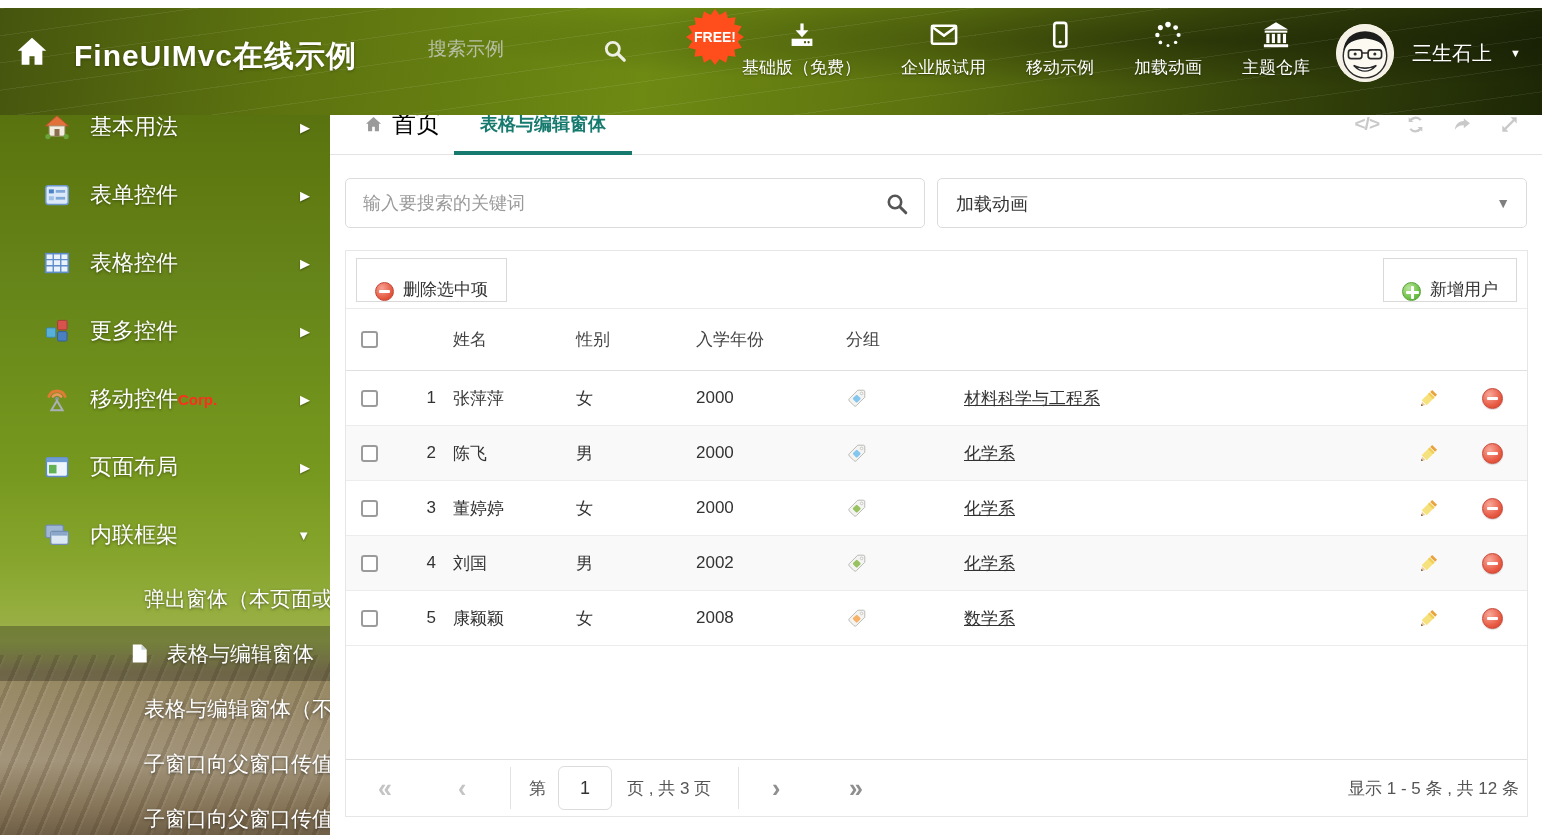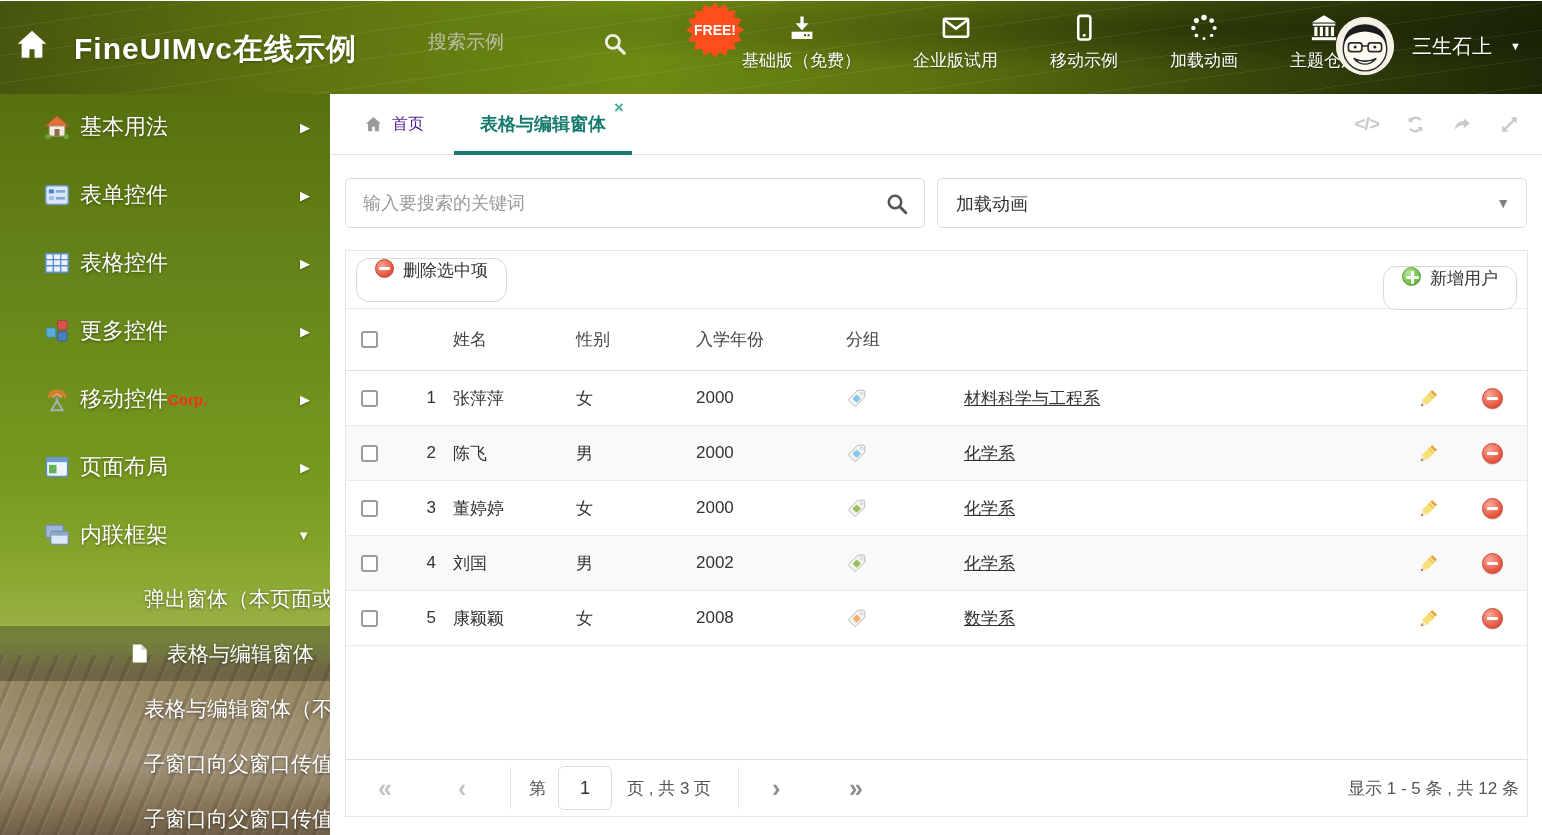--- a/index.html
+++ b/index.html
@@ -1,38 +1,38 @@
 <!DOCTYPE html>
 <html><head>
 <meta charset="utf-8">
 <style>
   * { margin:0; padding:0; box-sizing:border-box; }
   html,body { width:1542px; height:835px; overflow:hidden;
     font-family:"Liberation Sans","DejaVu Sans",sans-serif; background:#fff; }
 
   
-  #header { position:absolute; left:0; top:1px; width:1542px; height:93px;
+  #header { position:absolute; left:0; top:8px; width:1542px; height:107px;
     background:
       radial-gradient(ellipse at 78% 30%, rgba(0,0,0,0.30), transparent 45%),
       linear-gradient(100deg,#46550e 0%,#5c720f 18%,#6e8a13 42%,#5d730f 60%,#36450a 82%,#1d2706 100%);
     z-index:5; }
   #header::after { content:''; position:absolute; inset:0; pointer-events:none;
     background:repeating-linear-gradient(172deg, rgba(255,255,255,0.07) 0 1px, transparent 1px 27px); }
   .hdr-item { position:absolute; z-index:2; }
   #hdr-home { left:14px; top:26px; width:36px; height:36px; }
   #hdr-title { left:74px; top:28px; color:#fff; font-size:30px; font-weight:bold; letter-spacing:1px;
     text-shadow:0 1px 3px rgba(0,0,0,0.35); white-space:nowrap; }
   #hdr-search { left:428px; top:30px; width:150px; background:transparent; border:none; outline:none;
     color:#e8ece0; font-size:19px; }
   #hdr-search::placeholder { color:#b9c0a8; }
   #hdr-mag { left:602px; top:30px; width:26px; height:26px; }
   #free-badge { left:686px; top:1px; width:58px; height:56px; background:#ff4d1c;
     display:flex; align-items:center; justify-content:center;
     color:#fff; font-size:14px; font-weight:bold; z-index:3; }
-  #hdr-nav { left:742px; top:12px; display:flex; gap:52px; align-items:flex-end; }
+  #hdr-nav { left:742px; top:12px; display:flex; gap:40px; align-items:flex-end; }
   .nav-item { display:flex; flex-direction:column; align-items:center; gap:6px; cursor:pointer; }
   .nav-item svg { width:30px; height:30px; }
   .nav-label { color:#fff; font-size:17px; white-space:nowrap; text-shadow:0 1px 2px rgba(0,0,0,0.4); }
   #hdr-user { left:1336px; top:16px; display:flex; align-items:center; gap:18px; cursor:pointer; }
   #avatar { width:58px; height:58px; border-radius:50%; overflow:hidden; background:#f7f3ea; }
   #user-name { color:#fff; font-size:20px; text-shadow:0 1px 2px rgba(0,0,0,0.4); }
   .caret-down { color:#fff; font-size:11px; }
 
   
   #sidebar { position:absolute; left:0; top:93px; width:330px; height:742px;
@@ -40,38 +40,38 @@
       #57700f 0%, #5f7a11 12%, #66851a 26%, #6f901b 40%, #78991f 52%,
       #85a42b 62%, #93ad3c 69%, #9fb04d 74%, #95885f 78%, #9c8d6e 84%,
       #a2947a 90%, #877659 96%, #6f5f47 100%);
     overflow:hidden; }
   #sidebar::after { content:''; position:absolute; left:0; right:0; top:562px; bottom:0;
     background:repeating-linear-gradient(113deg, rgba(66,48,26,0.18) 0 4px, rgba(255,255,255,0.06) 4px 6px, transparent 6px 17px);
     pointer-events:none; }
   .side-item { position:absolute; left:0; width:330px; height:68px; display:flex; align-items:center;
     cursor:pointer; z-index:2; }
   .side-item svg { width:30px; height:30px; margin-left:42px; }
-  .side-label { color:#fff; font-size:22px; margin-left:8px; text-shadow:0 1px 3px rgba(0,0,0,0.45); white-space:nowrap; }
+  .side-label { color:#fff; font-size:22px; margin-left:18px; text-shadow:0 1px 3px rgba(0,0,0,0.45); white-space:nowrap; }
   .side-badge { color:#ff2d1e; font-size:15px; font-weight:bold; }
   .side-arrow { position:absolute; right:20px; color:#fff; font-size:13px; text-shadow:0 1px 2px rgba(0,0,0,0.4); }
   .sub-item { position:absolute; left:0; width:330px; height:55px; display:flex; align-items:center;
     cursor:pointer; z-index:2; }
   .sub-item svg { width:23px; height:23px; margin-left:128px; }
   .sub-label { color:#fff; font-size:21px; margin-left:16px; text-shadow:0 1px 3px rgba(0,0,0,0.5); white-space:nowrap; }
   .sub-item.selected { background:rgba(35,35,25,0.34); }
 
   
   #main { position:absolute; left:330px; top:93px; width:1212px; height:742px; background:#fff; }
 
   
   #tabbar { position:absolute; left:0; top:0; width:1212px; height:62px; border-bottom:1px solid #e3e3e3; }
   #tab-home { position:absolute; left:28px; top:0; height:62px; display:flex; align-items:center; gap:9px;
     cursor:pointer; padding:0 6px; }
   #tab-home svg { width:19px; height:19px; }
-  #tab-home .tab-label { color:#4c1d95; font-size:16px; }
+  #tab-home .tab-label { color:#000000; font-size:24px; }
   #tab-active { position:absolute; left:124px; top:0; height:62px; padding:0 26px; display:flex;
     align-items:center; cursor:pointer; }
   #tab-active .tab-label { color:#177a6e; font-size:18px; font-weight:bold; }
   #tab-active .underline { position:absolute; left:0; right:0; bottom:0; height:4px; background:#177a6e; }
   #tab-close { position:absolute; right:8px; top:8px; color:#45a79b; font-size:17px; font-weight:bold;
     line-height:14px; cursor:pointer; }
   #tab-tools { position:absolute; right:22px; top:20px; display:flex; gap:26px; align-items:center; color:#c9c9c9; }
   #tab-tools svg { width:21px; height:21px; cursor:pointer; }
   #code-icon { font-size:19px; font-weight:bold; color:#c9c9c9; cursor:pointer; letter-spacing:-1px; }
 
@@ -83,24 +83,24 @@
   #search-box input::placeholder { color:#9a9a9a; }
   #search-box svg { position:absolute; right:15px; top:13px; width:24px; height:24px; cursor:pointer; }
   #filter-select { left:607px; width:590px; cursor:pointer; }
   #filter-select .sel-text { position:absolute; left:18px; top:13px; font-size:18px; color:#333; }
   #filter-select .caret { position:absolute; right:16px; top:16px; color:#7f7f7f; font-size:14px; }
 
   
   #grid { position:absolute; left:15px; top:157px; width:1183px; height:567px;
     border:1px solid #e6e6e6; background:#fff; }
   #grid-toolbar { position:absolute; left:0; top:0; width:100%; height:58px; border-bottom:1px solid #ebebeb; }
-  .btn { position:absolute; top:7px; height:44px; border:1px solid #d9d9d9; border-radius:13px; background:#fff;
-    display:flex; align-items:flex-start; gap:9px; padding:0 18px; cursor:pointer; font-size:17px; color:#333; }
+  .btn { position:absolute; top:7px; height:44px; border:1px solid #d9d9d9; border-radius:0; background:#fff;
+    display:flex; align-items:flex-end; gap:9px; padding:0 18px; cursor:pointer; font-size:17px; color:#333; }
   #btn-delete { left:10px; }
-  #btn-add { right:10px;margin-top:8px; }
+  #btn-add { right:10px; }
 
   .icon-minus { width:19px; height:19px; border-radius:50%; position:relative; display:inline-block;
     background:radial-gradient(circle at 35% 30%, #f6a294, #e4573f 65%, #cf4128); border:1px solid #c64434; }
   .icon-minus::after { content:''; position:absolute; left:3px; right:3px; top:7px; height:3px;
     background:#fff; border-radius:1px; }
   .icon-plus { width:19px; height:19px; border-radius:50%; position:relative; display:inline-block;
     background:radial-gradient(circle at 35% 30%, #b9e69b, #6cbf45 65%, #4f9e31); border:1px solid #5aa337; }
   .icon-plus::before { content:''; position:absolute; left:8px; top:3px; width:3px; height:13px; background:#fff; border-radius:1px; }
   .icon-plus::after { content:''; position:absolute; left:3px; top:8px; width:13px; height:3px; background:#fff; border-radius:1px; }
 

